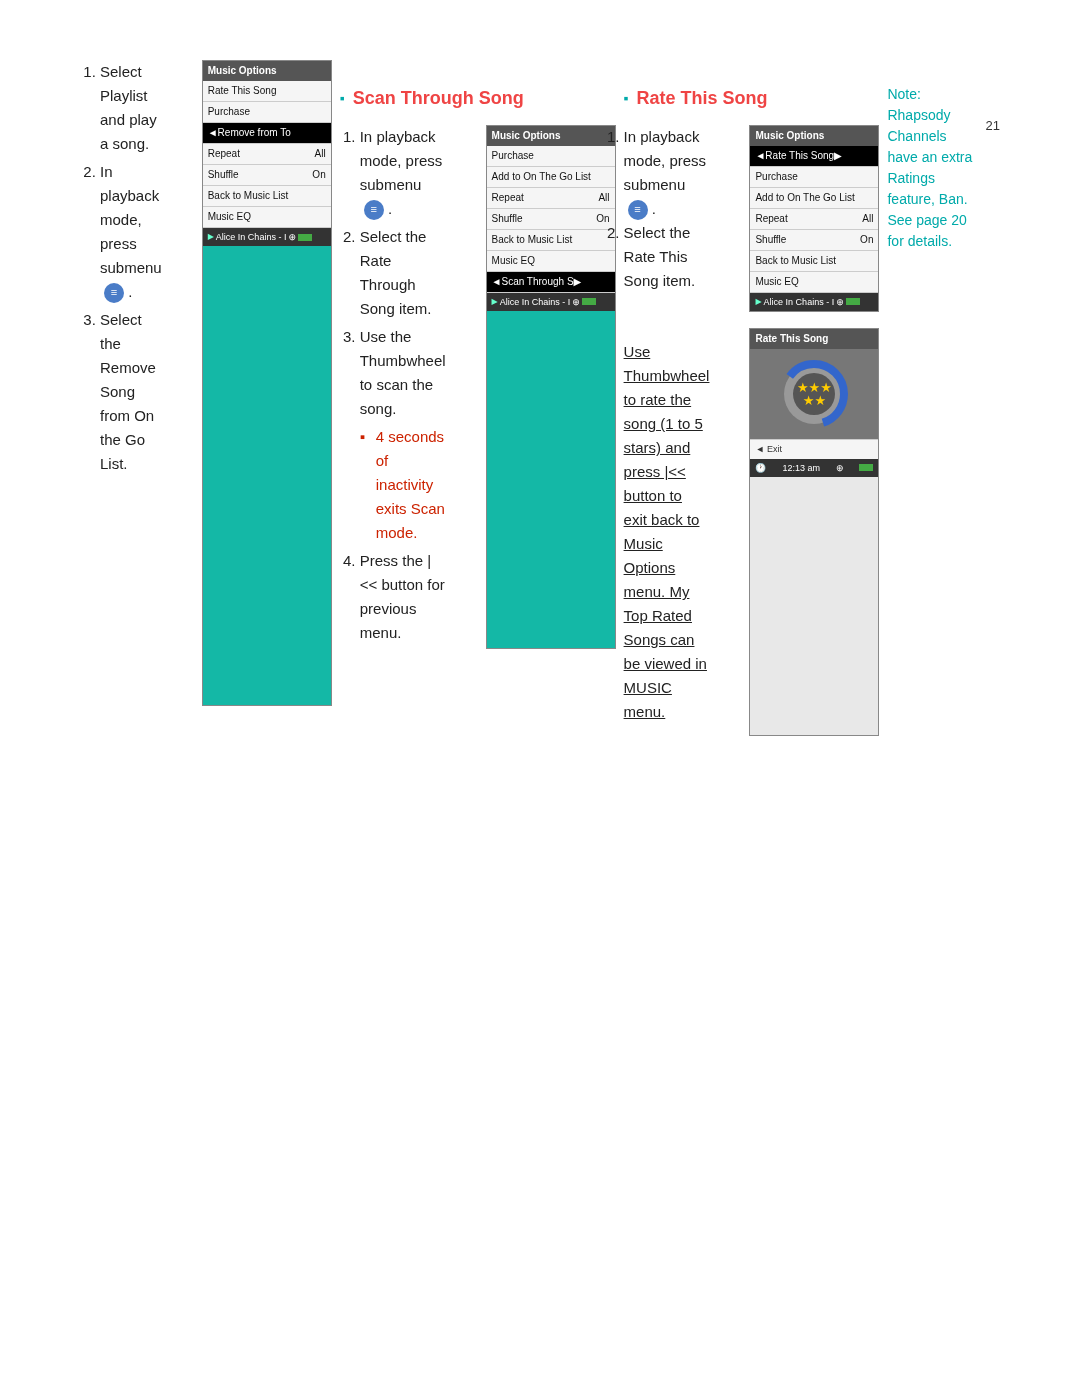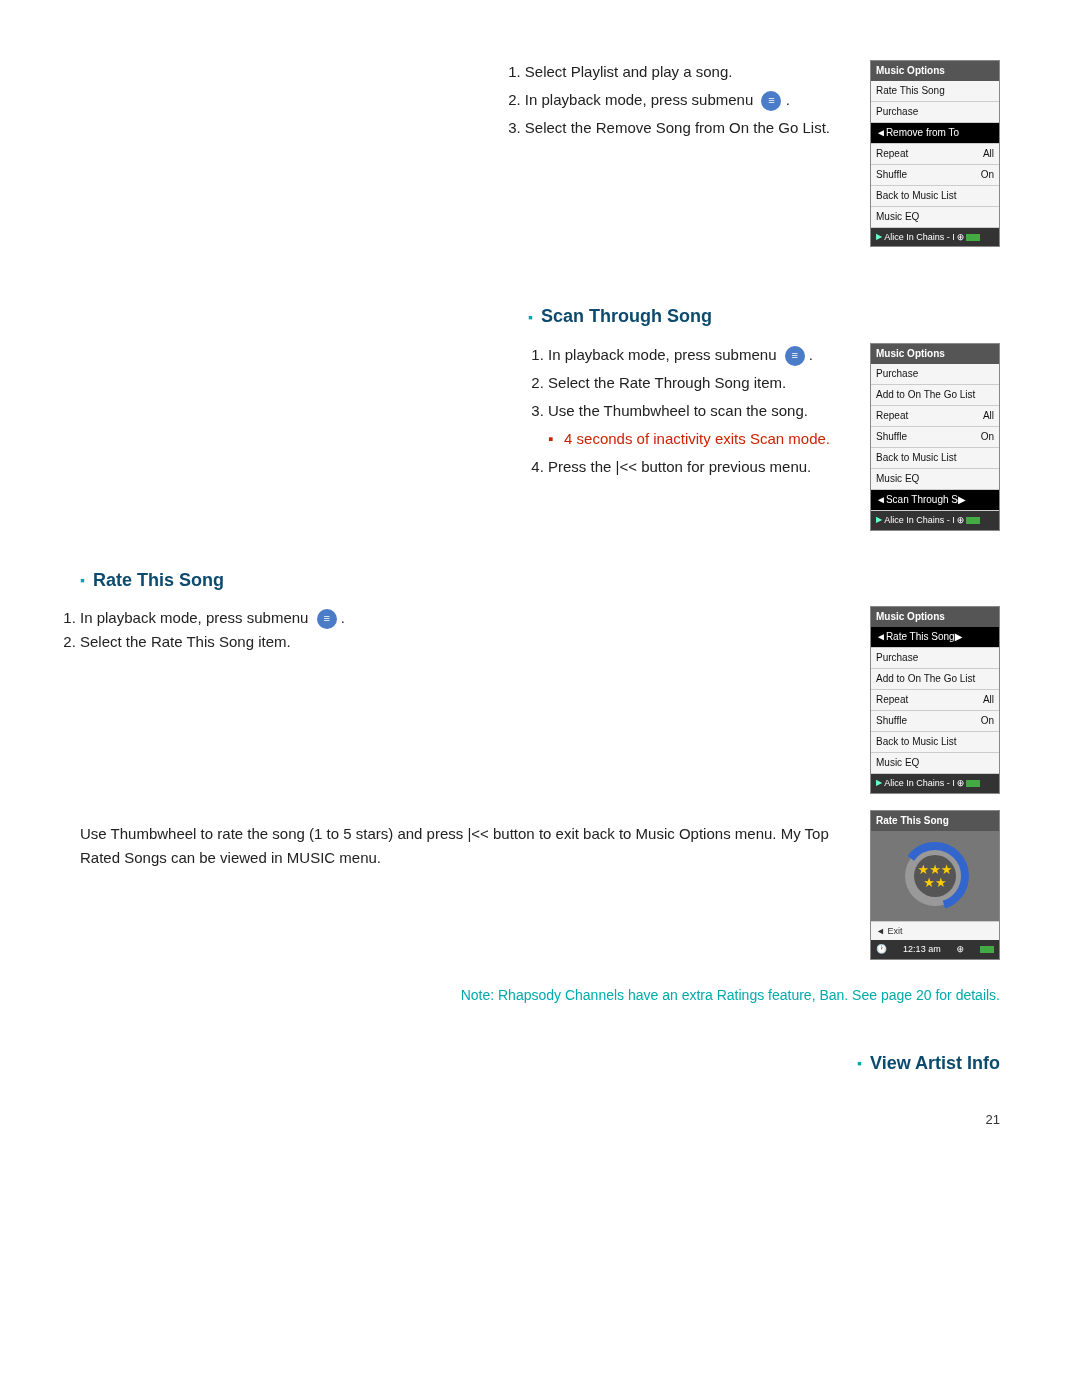--- a/index.html
+++ b/index.html
@@ -9,23 +9,22 @@
       width: 1080px;
       min-height: 1397px;
       padding: 60px 80px;
       color: #222;
       font-size: 15px;
       line-height: 1.6;
     }
 
     .main-content {
       display: flex;
-      flex-direction: column;
-      gap: 1px;
-      align-items: flex-end;
+      flex-direction: row;
+      gap: 8px;
     }
 
     
     .top-section {
       display: flex;
       gap: 40px;
       margin-bottom: 30px;
     }
     .top-text {
       flex: 1;
@@ -98,21 +97,21 @@
       align-items: center;
       gap: 2px;
     }
     .play-icon {
       color: #6fc;
       font-size: 8px;
     }
 
     
     .section-header {
-      color: #0c4a6e;
+      color: #ef4444;
       font-size: 18px;
       font-weight: bold;
       margin: 24px 0 12px 0;
       display: flex;
       align-items: center;
       gap: 8px;
     }
     .section-header::before {
       content: '▪';
       color: #00aaaa;
@@ -236,34 +235,35 @@
     .note-section {
       color: #00aaaa;
       font-size: 14px;
       margin: 24px 0 18px 0;
       line-height: 1.5;
     }
 
     
     .page-number {
       text-align: center;
-      margin-top: 20px;
+      margin-top: 56px;
       color: #333;
       font-size: 13px;
     }
 
     
     .para-block {
       margin: 12px 0;
       font-size: 15px;
       line-height: 1.6;
     }
 
     .rate-description {
       flex: 1;
+      text-decoration: underline;
     }
 
     .combined-section {
       display: flex;
       gap: 40px;
     }
 
     .combined-left {
       flex: 1;
     }
@@ -426,17 +426,16 @@
           <span>12:13 am</span>
           <span>⊕</span>
           <span style="background:#4a4;width:14px;height:7px;display:inline-block;"></span>
         </div>
       </div>
     </div>
   </div>
 
   <div class="note-section">Note: Rhapsody Channels have an extra Ratings feature, Ban. See page 20 for details.</div>
 
-  <div class="section-header">View Artist Info</div>
 
   <div class="page-number">21</div>
 
 </div>
 
 </body></html>

